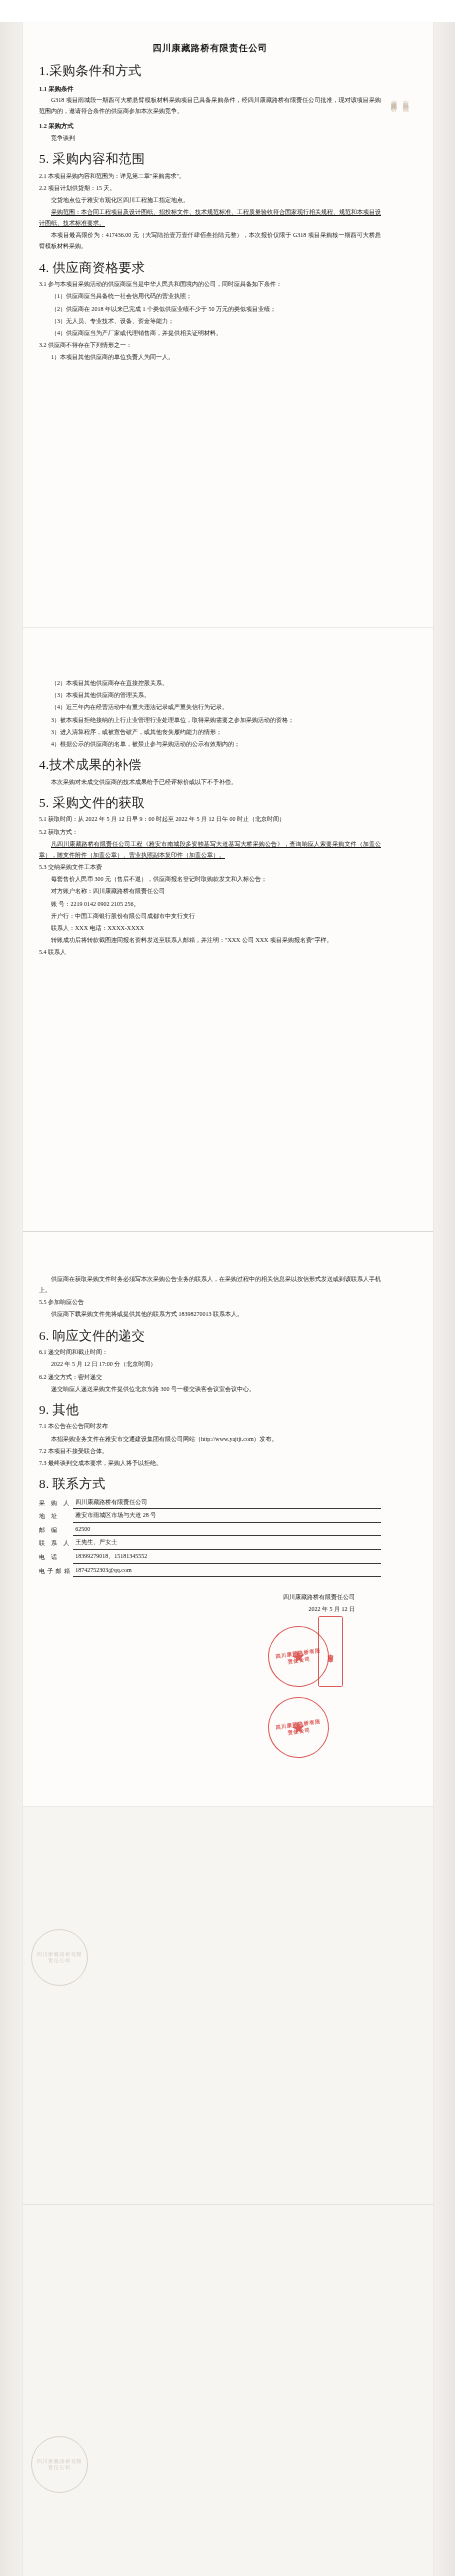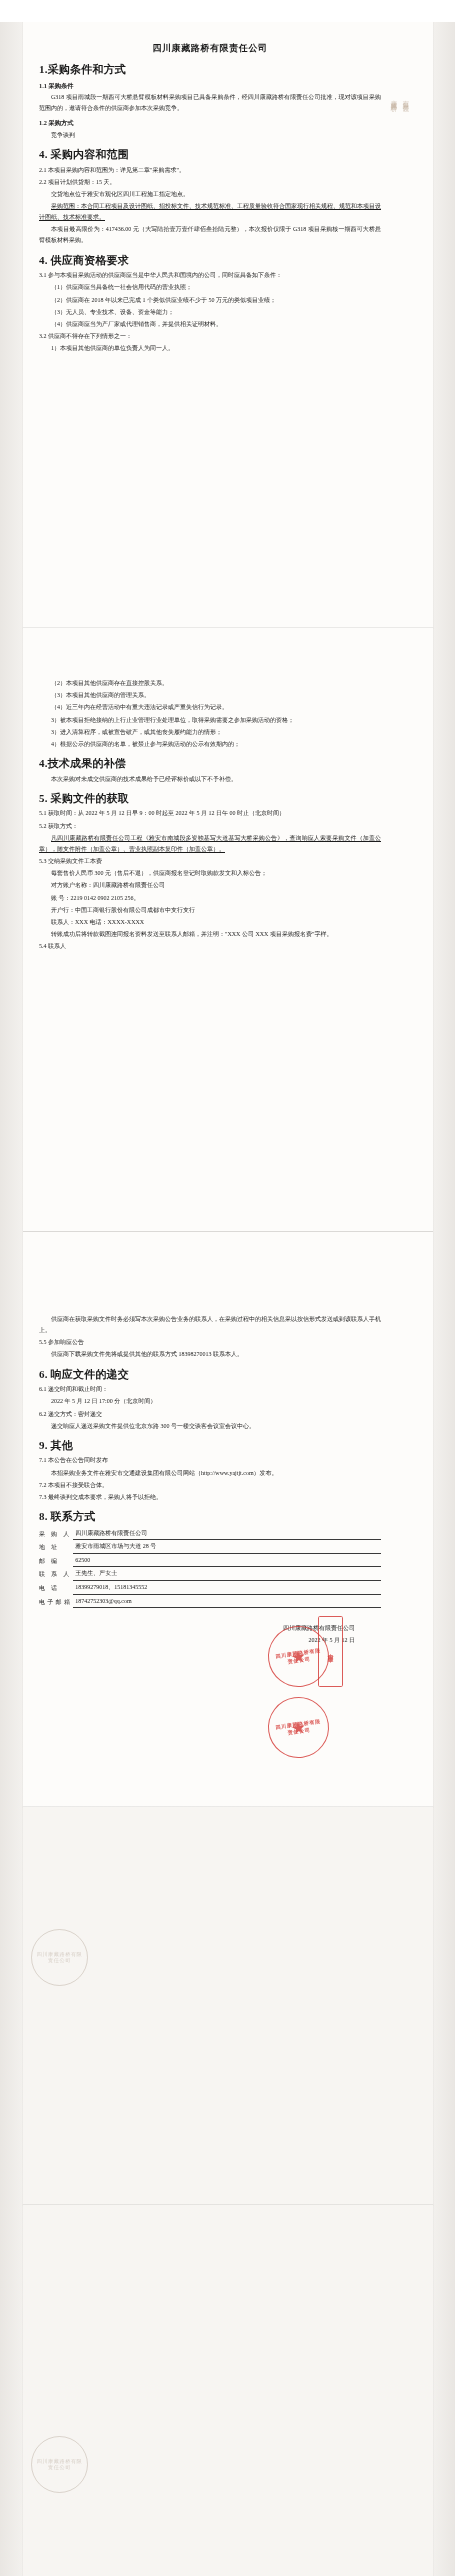--- a/index.html
+++ b/index.html
@@ -60,22 +60,22 @@
     text-align: center;
     font-size: 8.3px;
     font-weight: bold;
     letter-spacing: 0.3px;
     line-height: 1.7;
     text-decoration: underline;
     text-underline-offset: 1.7px;
   }
 
   .h1 {
-    font-size: 11px;
-    font-weight: bold;
+    font-size: 13px;
+    font-weight: normal;
     margin: 6.3px 0 2.3px 0;
     letter-spacing: 0.2px;
   }
   .h2 {
     font-size: 6.3px;
     font-weight: bold;
     margin: 4.6px 0 1.7px 0;
   }
   p.t {
     font-size: 6px;
@@ -207,21 +207,21 @@
 
   <div class="body-pad" style="top:19.4px;">
     <div class="doc-title">四川康藏路桥有限责任公司</div>
 
     <div class="h1">1.采购条件和方式</div>
     <div class="h2">1.1 采购条件</div>
     <p class="t ind">G318 项目雨城段一期西可大桥悬臂模板材料采购项目已具备采购条件，经四川康藏路桥有限责任公司批准，现对该项目采购范围内的，邀请符合条件的供应商参加本次采购竞争。</p>
     <div class="h2">1.2 采购方式</div>
     <p class="t ind">竞争谈判</p>
 
-    <div class="h1">4. 采购内容和范围</div>
+    <div class="h1">5. 采购内容和范围</div>
     <p class="t">2.1 本项目采购内容和范围为：详见第二章"采购需求"。</p>
     <p class="t">2.2 项目计划供货期：15 天。</p>
     <p class="t ind">交货地点位于雅安市观化区四川工程施工指定地点。</p>
     <p class="t ind u">采购范围：本合同工程项目及设计图纸、招投标文件、技术规范标准、工程质量验收符合国家现行相关规程、规范和本项目设计图纸、技术标准要求。</p>
     <p class="t ind">本项目最高限价为：417436.00 元（大写陆拾壹万壹仟肆佰叁拾陆元整），本次报价仅限于 G318 项目采购核一期西可大桥悬臂模板材料采购。</p>
 
     <div class="h1">4. 供应商资格要求</div>
     <p class="t">3.1 参与本项目采购活动的供应商应当是中华人民共和国境内的公司，同时应具备如下条件：</p>
     <p class="t ind">（1）供应商应当具备统一社会信用代码的营业执照；</p>
     <p class="t ind">（2）供应商在 2018 年以来已完成 1 个类似供应业绩不少于 50 万元的类似项目业绩；</p>
@@ -255,21 +255,21 @@
     <p class="t ind">账 号：2219 0142 0902 2105 256。</p>
     <p class="t ind">开户行：中国工商银行股份有限公司成都市中支行支行</p>
     <p class="t ind">联系人：XXX  电话：XXXX-XXXX</p>
     <p class="t ind">转账成功后将转款截图连同报名资料发送至联系人邮箱，并注明："XXX 公司 XXX 项目采购报名费"字样。</p>
     <p class="t">5.4 联系人</p>
   </div>
 
   <div class="sheet s3"></div>
   <div class="sheet-edge" style="top:1784px;"></div>
 
-  <div class="body-pad" style="top:1292px;">
+  <div class="body-pad" style="top:1252px;">
     <p class="t ind">供应商在获取采购文件时务必须写本次采购公告业务的联系人，在采购过程中的相关信息采以按信形式发送或到该联系人手机上。</p>
     <p class="t">5.5 参加响应公告</p>
     <p class="t ind">供应商下载采购文件先将或提供其他的联系方式 18398270013 联系本人。</p>
 
     <div class="h1">6. 响应文件的递交</div>
     <p class="t">6.1 递交时间和截止时间：</p>
     <p class="t ind">2022 年 5 月 12 日 17:00 分（北京时间）</p>
     <p class="t">6.2 递交方式：密封递交</p>
     <p class="t ind">递交响应人递送采购文件提供位北京东路 300 号一楼交谈客会议室会议中心。</p>
 

